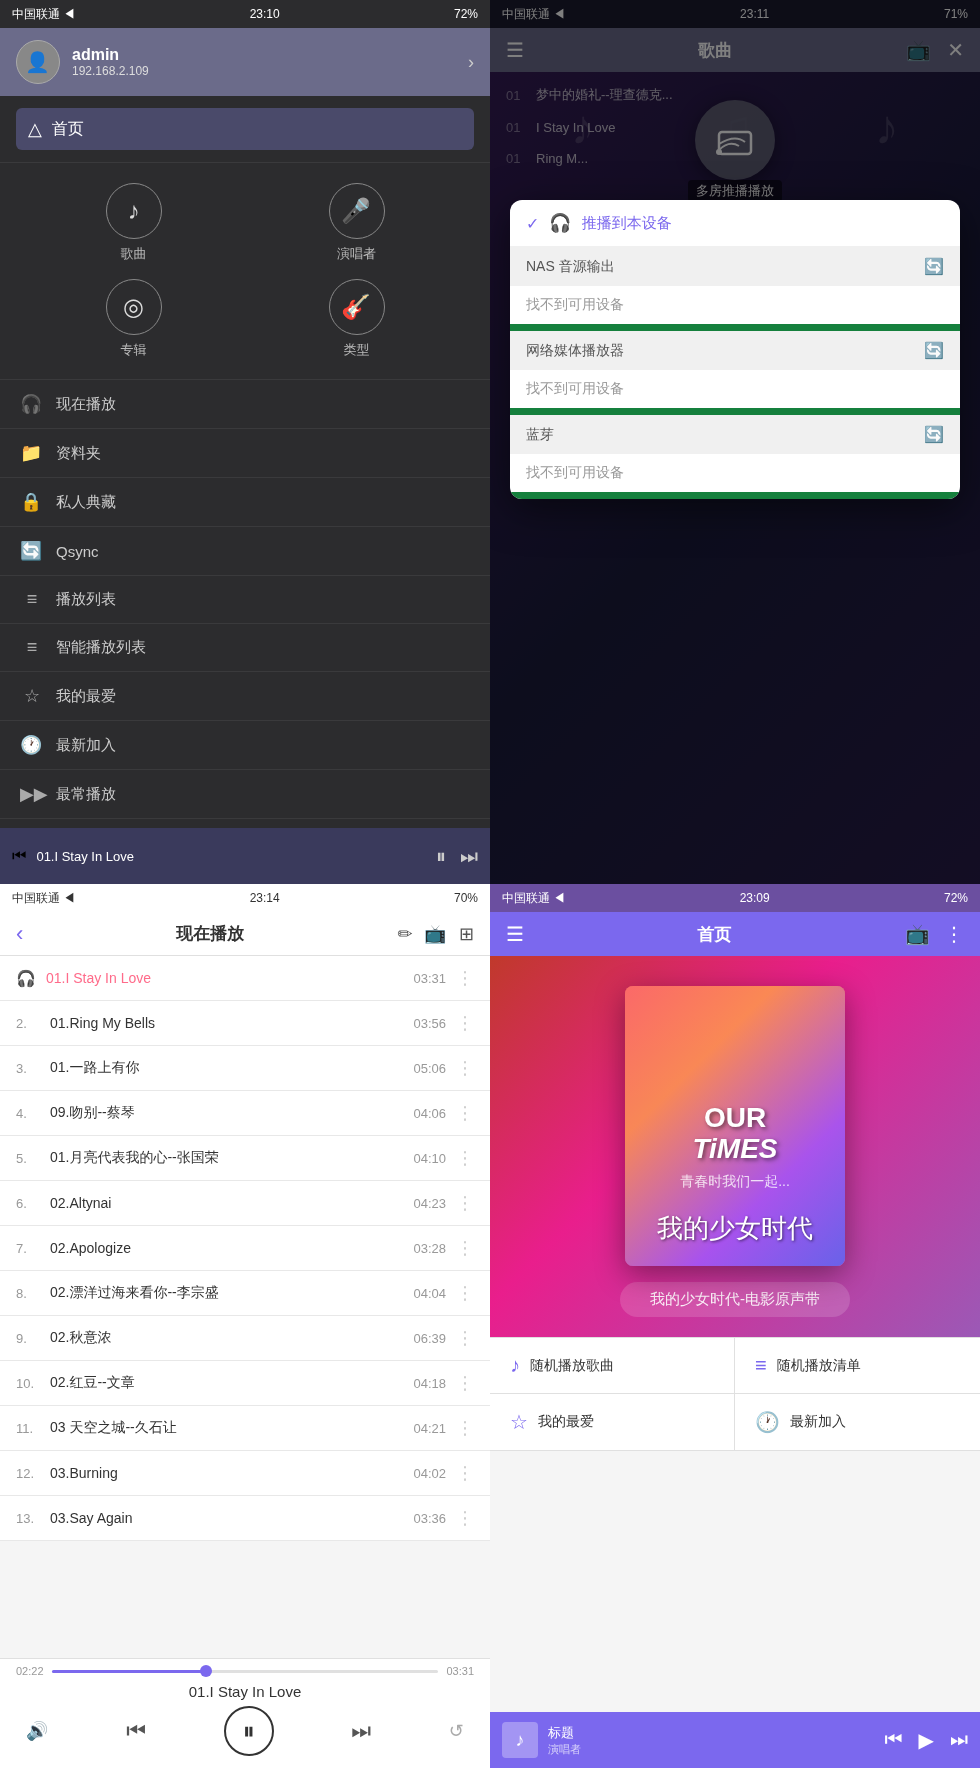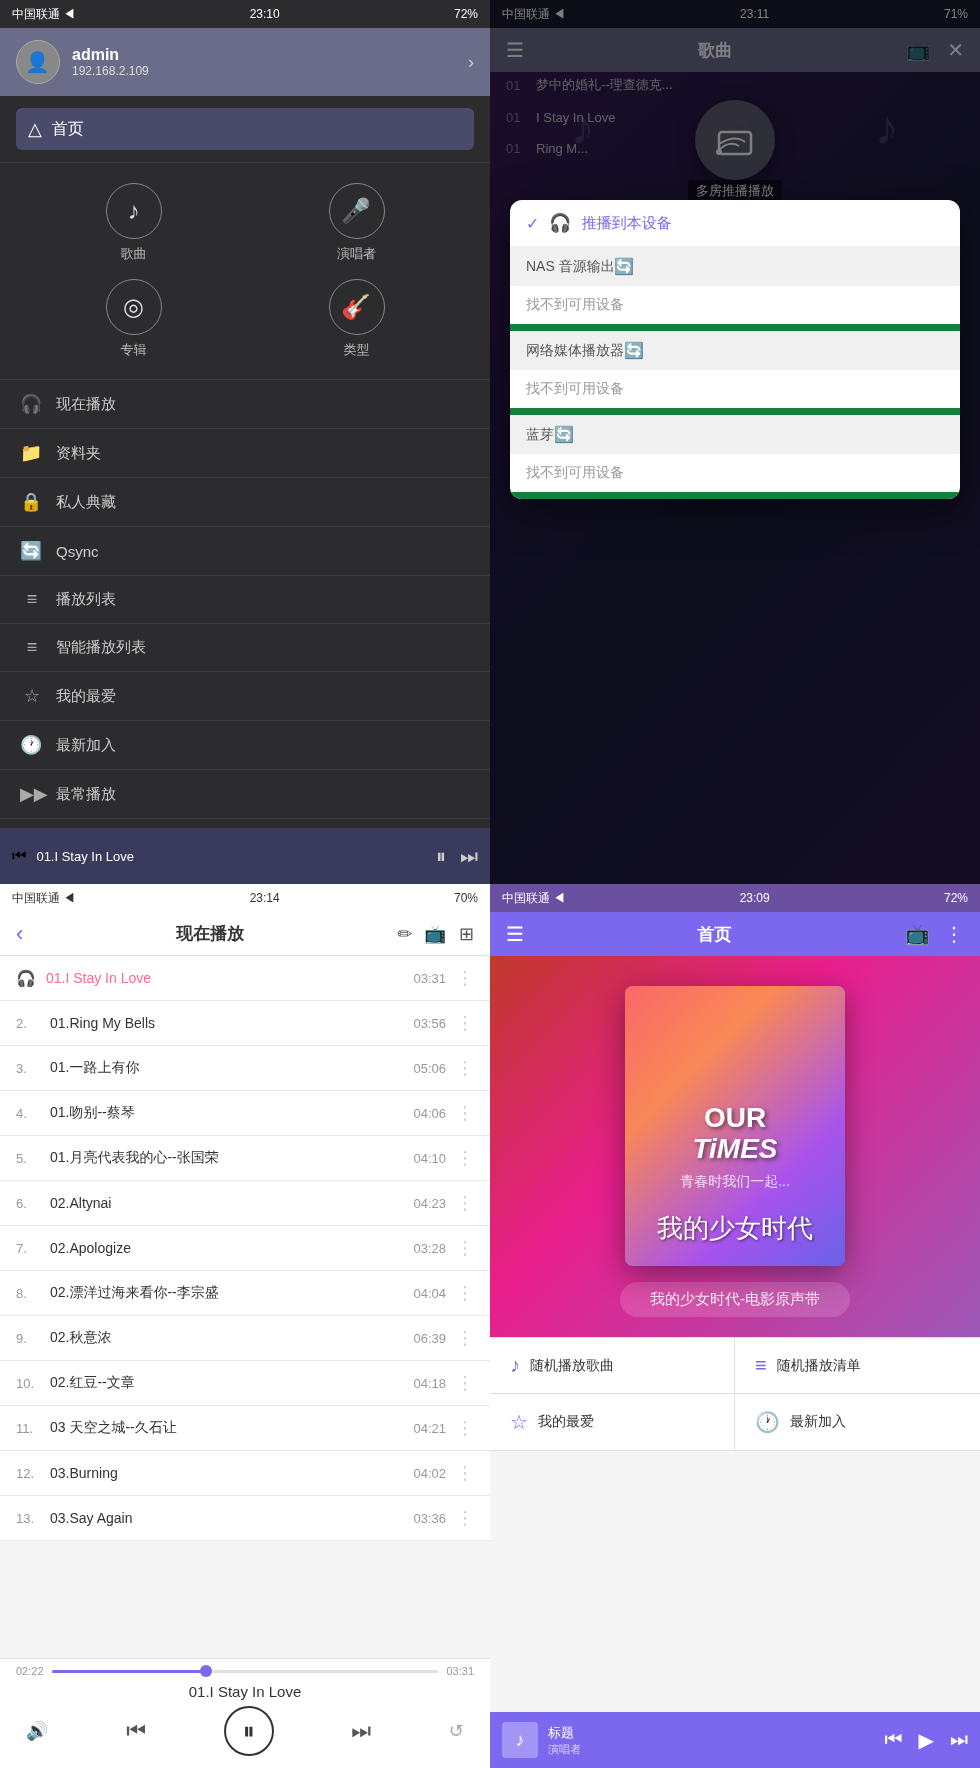--- a/index.html
+++ b/index.html
@@ -137,21 +137,21 @@
     }
     .p2-music-notes {
       position: absolute;
       top: 80px; left: 0; right: 0;
       display: flex; justify-content: space-around; padding: 20px;
     }
     .music-note { font-size: 48px; color: rgba(255,255,255,0.15); }
 
     .song-list-p2 {
       position: absolute;
-      top: 60px; left: 0; right: 0;
+      top: 70px; left: 0; right: 0;
       padding: 8px 0;
     }
     .song-item-p2 {
       display: flex; align-items: center;
       padding: 8px 16px; gap: 10px;
       color: rgba(255,255,255,0.7); font-size: 13px;
     }
     .song-item-p2 .num { width: 20px; color: rgba(255,255,255,0.4); }
     .song-item-p2 .name { flex: 1; }
 
@@ -196,21 +196,21 @@
       font-size: 16px;
       font-weight: 600;
       color: #333;
       border-bottom: 1px solid #e5e5e5;
     }
     .modal-section-header {
       background: #f0f0f0;
       padding: 10px 16px;
       font-size: 14px;
       color: #555;
-      display: flex; align-items: center; 
+      display: flex; align-items: center; justify-content: space-between;
     }
     .modal-section-header .refresh { color: #7b68ee; font-size: 16px; }
     .modal-option {
       display: flex; align-items: center; gap: 10px;
       padding: 12px 16px;
       font-size: 15px;
       color: #333;
       border-bottom: 1px solid #f0f0f0;
     }
     .modal-option.selected { color: #7b68ee; }
@@ -610,21 +610,21 @@
       <span class="more">⋮</span>
     </div>
     <div class="np-item">
       <span class="num">3.</span>
       <span class="song-name">01.一路上有你</span>
       <span class="duration">05:06</span>
       <span class="more">⋮</span>
     </div>
     <div class="np-item">
       <span class="num">4.</span>
-      <span class="song-name">01.吻别--蔡琴</span>
+      <span class="song-name">09.吻别--蔡琴</span>
       <span class="duration">04:06</span>
       <span class="more">⋮</span>
     </div>
     <div class="np-item">
       <span class="num">5.</span>
       <span class="song-name">01.月亮代表我的心--张国荣</span>
       <span class="duration">04:10</span>
       <span class="more">⋮</span>
     </div>
     <div class="np-item">

